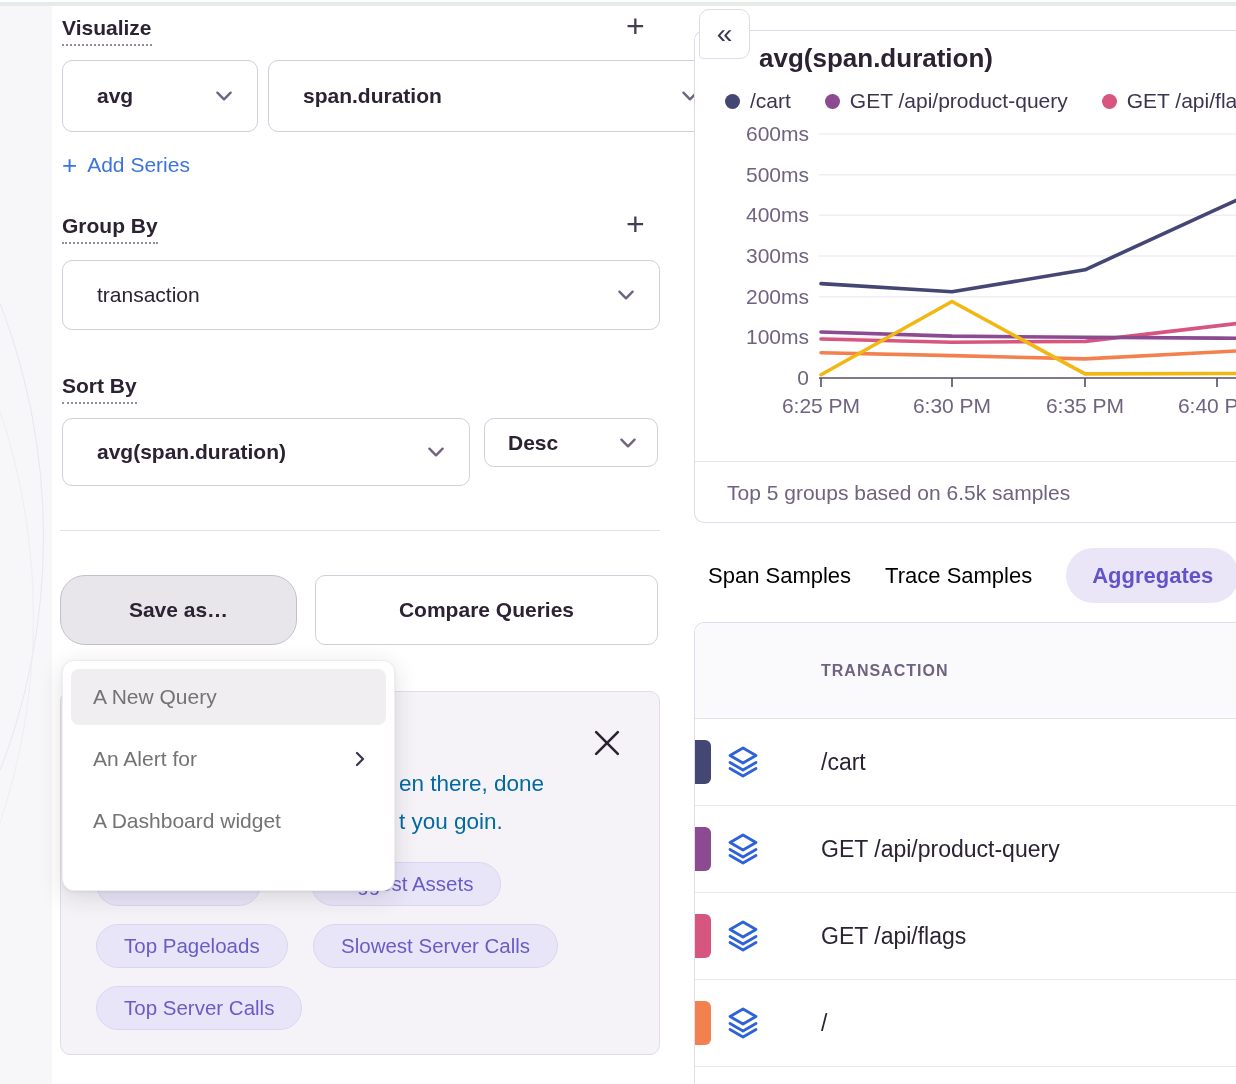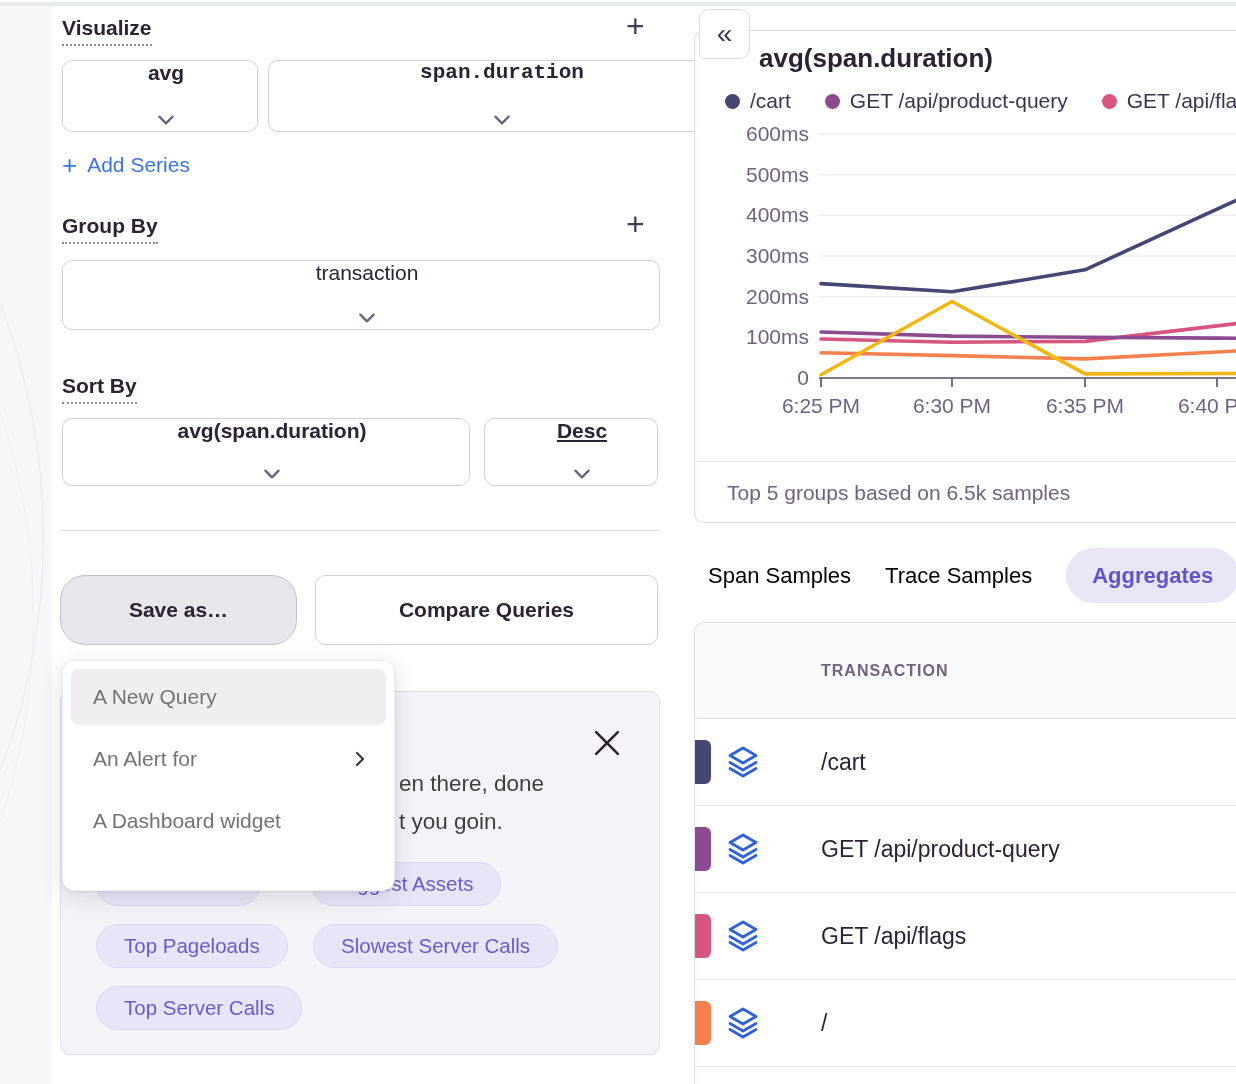--- a/index.html
+++ b/index.html
@@ -18,41 +18,41 @@
   .rail-arc2{position:absolute;width:1300px;height:1300px;border-radius:50%;
     border:1.5px solid #f0edf3;left:-1268px;top:-40px;background:transparent;}
 
   
   .q-head{font-size:21px;font-weight:700;color:#2b2233;}
   .q-head .ul{border-bottom:2px dotted #958aa3;padding-bottom:4px;display:inline-block;}
   .plus-btn{font-size:32px;font-weight:400;color:#453b52;line-height:28px;cursor:pointer;}
   .select{
     background:#fff;border:1.5px solid #d4cdda;border-radius:10px;
     display:flex;align-items:center;justify-content:space-between;
-    padding:0 22px 0 34px;box-sizing:border-box;cursor:pointer;flex-direction:column;
+    padding:0 22px 0 34px;box-sizing:border-box;cursor:pointer;
   }
   .select .val{font-size:21px;font-weight:700;color:#2b2233;}
   .select .val.normal{font-weight:400;}
   .chev{width:22px;height:22px;flex:0 0 auto;}
   .link-blue{color:#3c74db;font-size:21px;font-weight:500;cursor:pointer;}
   .link-blue .plus{font-size:26px;font-weight:400;margin-right:10px;vertical-align:-2px;}
   .divider-h{background:#e4dee9;height:1px;}
   .btn{
     border-radius:10px;box-sizing:border-box;display:flex;align-items:center;justify-content:center;
     font-size:21px;font-weight:700;color:#2b2233;cursor:pointer;
   }
   .btn.gray{background:#e8e6ea;border:1.5px solid #c5bfcd;}
   .btn.white{background:#fff;border:1.5px solid #d4cdda;}
 
   
   .sugg-card{
     left:60px;top:691px;width:600px;height:364px;background:#f5f3f7;
     border:1px solid #e2dcea;border-radius:10px;box-sizing:border-box;z-index:1;
   }
-  .card-text{font-size:22.5px;color:#404040;line-height:36px;}
+  .card-text{font-size:22.5px;color:#0369a1;line-height:36px;}
   .pill{
     position:absolute;height:44px;line-height:42px;border-radius:22px;
     background:#e9e5f8;border:1px solid #dcd5f2;box-sizing:border-box;
     color:#6a5cc8;font-size:20.5px;padding:0 27px;white-space:nowrap;cursor:pointer;
   }
   .close-x{cursor:pointer;}
 
   
   .save-menu{
     left:62px;top:660px;width:333px;height:231px;background:#fff;border-radius:12px;
@@ -125,21 +125,21 @@
   <span class="ul">Visualize</span>
 </div>
 <div class="abs plus-btn" style="left:626px;top:12px;">+</div>
 
 <div class="abs select" style="left:62px;top:60px;width:196px;height:72px;">
   <span class="val">avg</span>
   <svg class="chev" viewBox="0 0 20 20">
       <polyline points="4,7 10,13 16,7" fill="none" stroke="#6f6380" stroke-width="2.2" stroke-linecap="round" stroke-linejoin="round"></polyline>
     </svg>
 </div>
-<div class="abs select" style="left:268px;top:60px;width:456px;height:72px;font-family:Liberation Mono, monospace;">
+<div class="abs select" style="left:268px;top:60px;width:456px;height:72px;">
   <span class="val">span.duration</span>
   <svg class="chev" viewBox="0 0 20 20">
       <polyline points="4,7 10,13 16,7" fill="none" stroke="#6f6380" stroke-width="2.2" stroke-linecap="round" stroke-linejoin="round"></polyline>
     </svg>
 </div>
 
 <div class="abs link-blue" style="left:62px;top:150px;">
   <span class="plus">+</span><span>Add Series</span>
 </div>
 
@@ -157,21 +157,21 @@
 
 <div class="abs q-head" style="left:62px;top:374px;">
   <span class="ul">Sort By</span>
 </div>
 <div class="abs select" style="left:62px;top:418px;width:408px;height:68px;">
   <span class="val">avg(span.duration)</span>
   <svg class="chev" viewBox="0 0 20 20">
       <polyline points="4,7 10,13 16,7" fill="none" stroke="#6f6380" stroke-width="2.2" stroke-linecap="round" stroke-linejoin="round"></polyline>
     </svg>
 </div>
-<div class="abs select" style="left:484px;top:418px;width:174px;height:68px;padding:0 18px 0 40px;text-decoration:underline;">
+<div class="abs select" style="left:484px;top:418px;width:174px;height:49px;padding:0 18px 0 23px;">
   <span class="val">Desc</span>
   <svg class="chev" viewBox="0 0 20 20">
       <polyline points="4,7 10,13 16,7" fill="none" stroke="#6f6380" stroke-width="2.2" stroke-linecap="round" stroke-linejoin="round"></polyline>
     </svg>
 </div>
 
 <div class="abs divider-h" style="left:60px;top:530px;width:600px;"></div>
 
 <div class="abs btn gray" style="left:60px;top:575px;width:237px;height:70px;border-radius:25px;">
     <span>Save as…</span>

